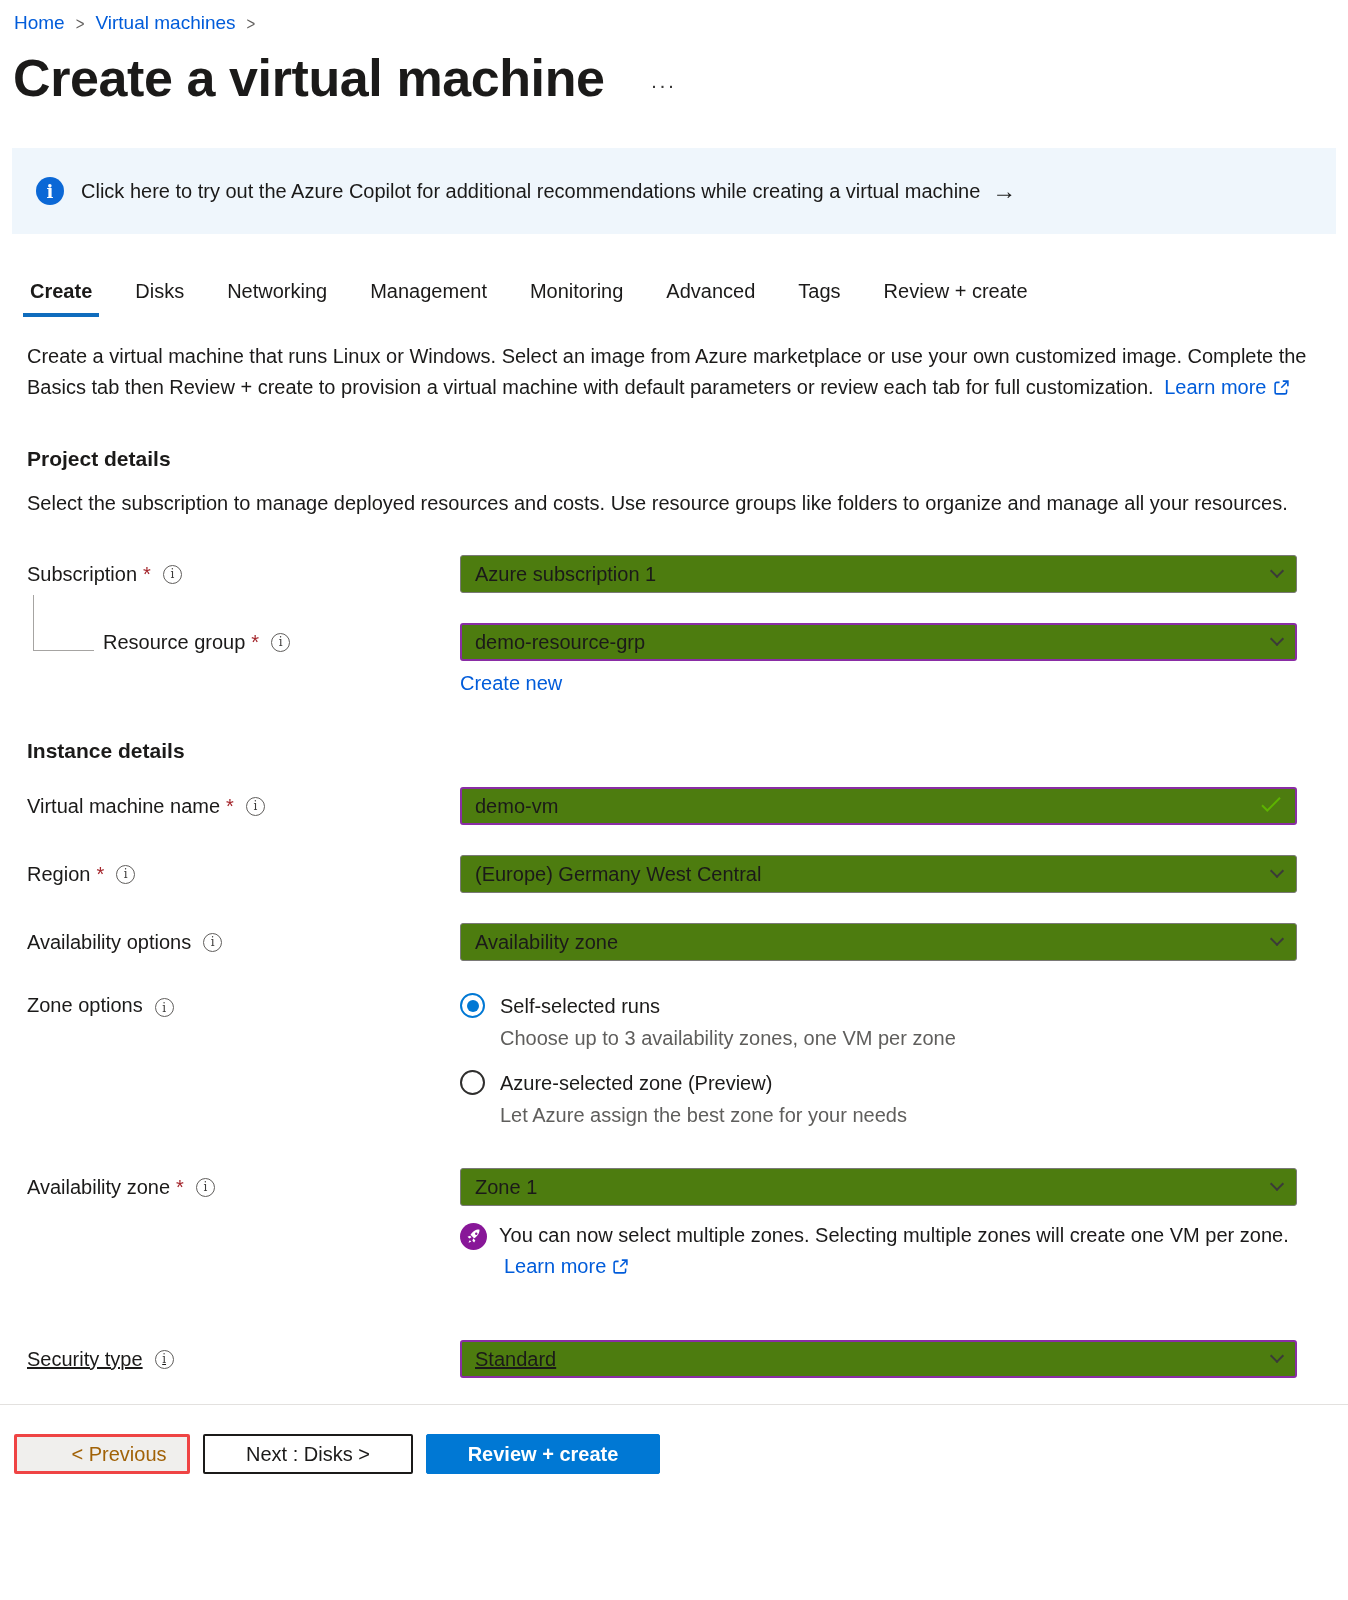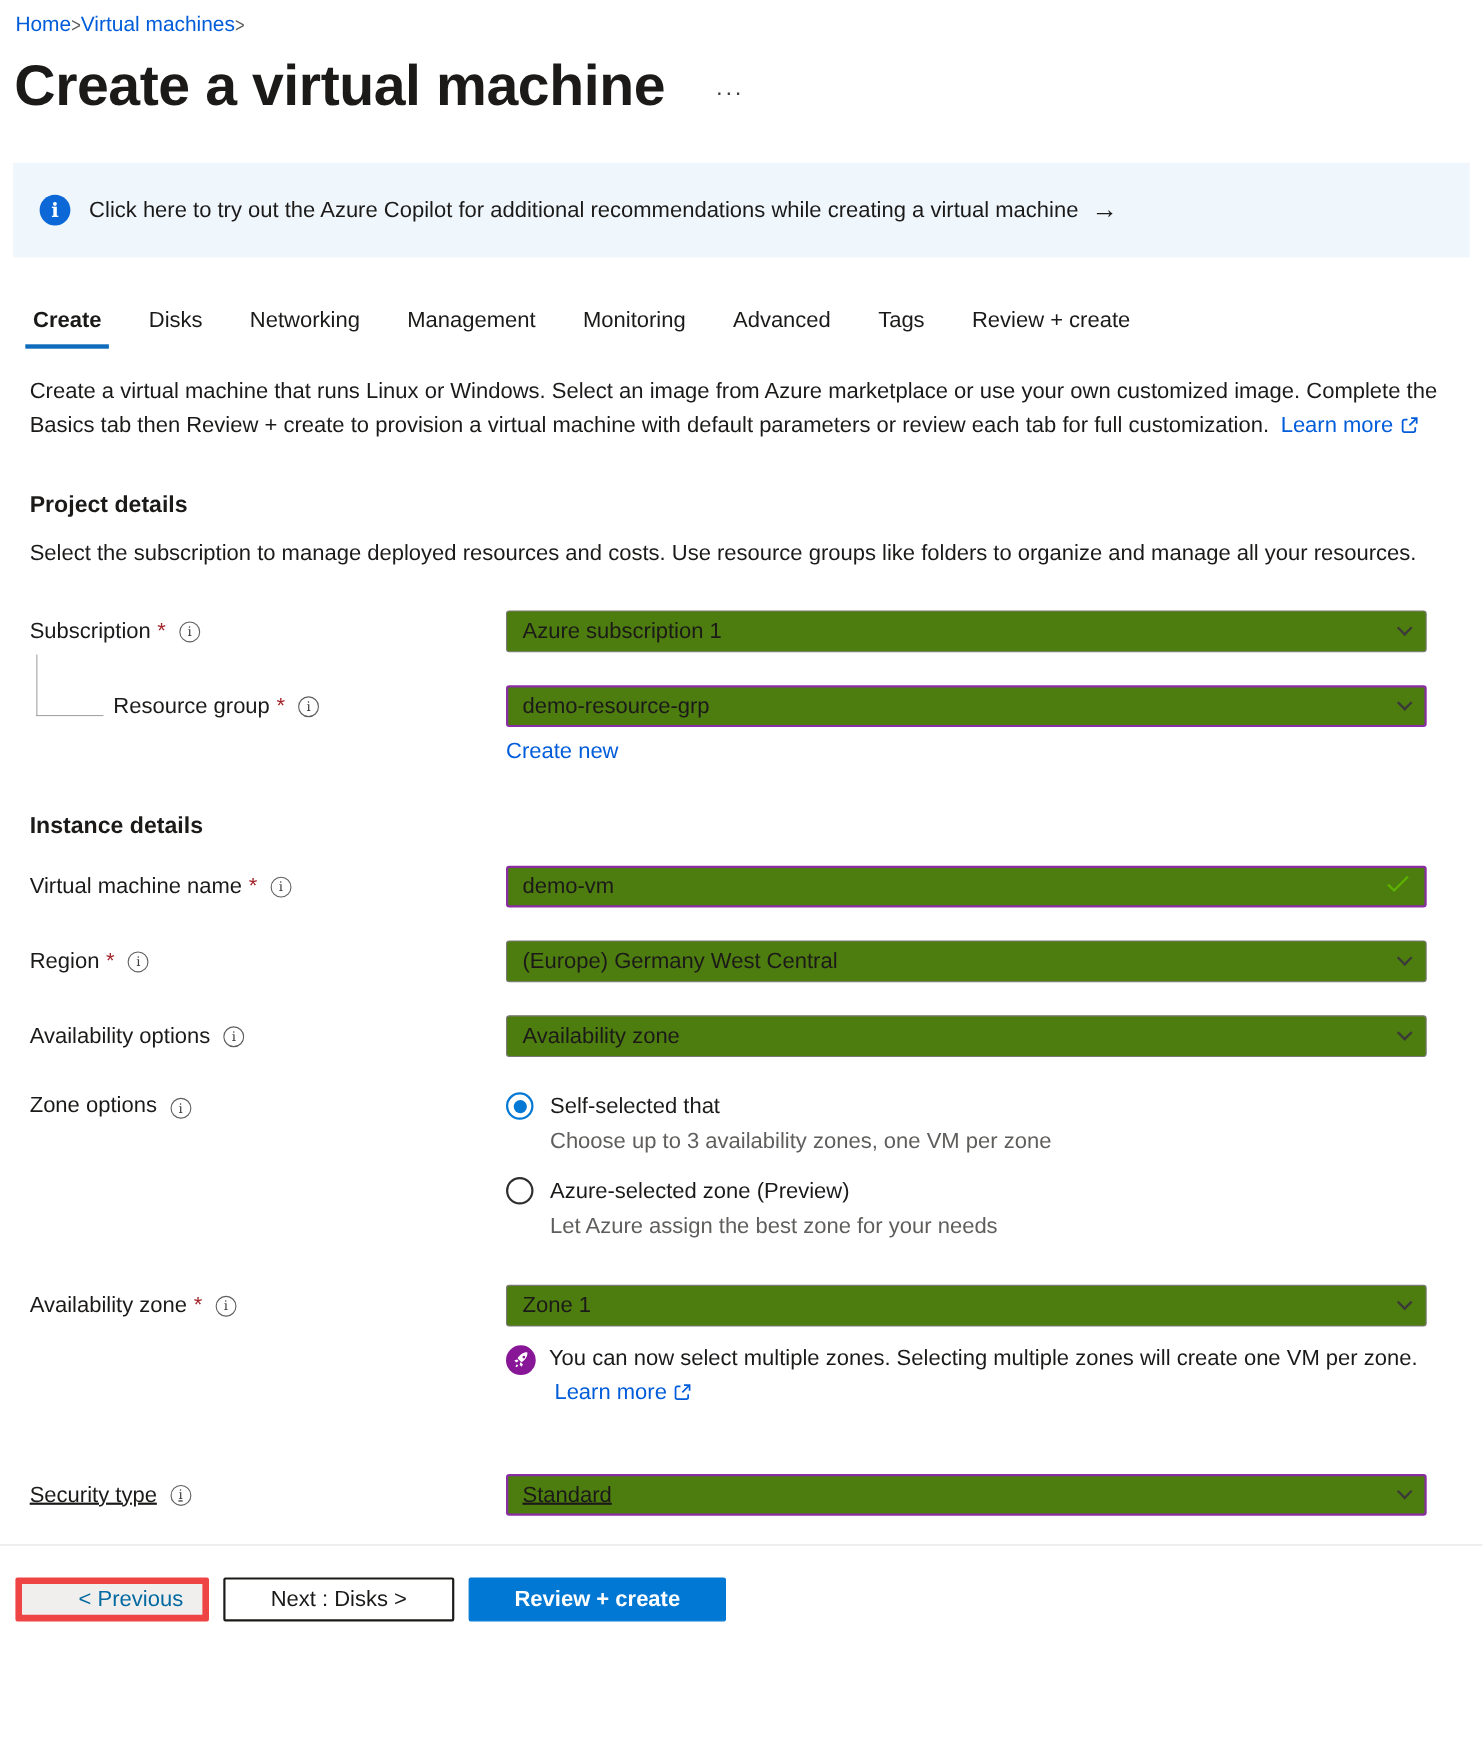--- a/index.html
+++ b/index.html
@@ -5,21 +5,21 @@
   * { box-sizing: border-box; }
   html, body { margin: 0; padding: 0; }
   body {
     width: 1348px; height: 1600px; background: #ffffff;
     font-family: "Liberation Sans", sans-serif;
     color: #1b1a19; font-size: 20px; overflow: hidden;
   }
   .link { color: #015cda; cursor: pointer; text-decoration: none; }
 
   
-  .breadcrumb { margin: 12px 0 0 14px; display: flex; align-items: center; font-size: 19px; }
+  .breadcrumb { margin: 12px 0 0 14px; display: flex; align-items: center; gap: 11px; font-size: 19px; }
   .crumb { color: #015cda; cursor: pointer; }
   .crumb-sep { color: #605e5c; font-size: 15px; transform: scaleY(1.25); }
 
   
   .title-row { display: flex; align-items: center; margin: 14px 0 0 13px; }
   .page-title { font-size: 52px; font-weight: 700; letter-spacing: -0.4px; }
   .context-menu { margin-left: 46px; margin-top: 14px; color: #3b3a39; font-size: 21px; letter-spacing: 1.5px; cursor: pointer; }
 
   
   .banner { margin: 40px 12px 0 12px; background: #eff6fc; height: 86px;
@@ -84,21 +84,21 @@
   .note-row { align-items: flex-start; }
   .rocket-badge { width: 27px; height: 27px; border-radius: 50%; background: #881798;
     flex: none; display: flex; align-items: center; justify-content: center; margin-top: 3px; }
   .note-text { margin-left: 12px; width: 800px; line-height: 31px; }
 
   
   .divider { margin-top: 26px; border-top: 1px solid #e3e1df; width: 1348px; }
   .footer { display: flex; gap: 13px; margin: 29px 0 0 14px; }
   .btn { height: 40px; display: flex; align-items: center; justify-content: center;
     font-size: 20px; border-radius: 2px; cursor: pointer; }
-  .btn-previous { width: 176px; background: #f0efed; border: 6px solid #ef4444; color: #0369a1; padding-left: 34px; }
+  .btn-previous { width: 176px; background: #f0efed; border: 3px solid #ef4444; color: #a16207; padding-left: 34px; }
   .btn-next { width: 210px; background: #ffffff; border: 2px solid #1b1a19; color: #1b1a19; }
   .btn-primary { width: 234px; background: #0078d4; border: 1px solid #0078d4; color: #ffffff; font-weight: 700; }
 
   .mt36 { margin-top: 36px; }
   .mt30 { margin-top: 30px; }
   .mt24 { margin-top: 24px; }
   .mt38 { margin-top: 38px; }
   .mt14 { margin-top: 14px; }
   .mt56 { margin-top: 56px; text-decoration: underline; }
 </style>
@@ -221,21 +221,21 @@
     <div class="label-cell" style="align-items:flex-start; padding-top:3px;">
       <span>Zone options</span>
       <span class="info-icon" style="margin-top:4px;">i</span>
     </div>
     <div class="radio-group">
       <div class="radio-option">
         <span class="radio-circle">
             <span class="dot"></span>
           </span>
         <span class="radio-body">
-          <span class="radio-label" style="display:block;">Self-selected that</span>
+          <span class="radio-label" style="display:block;">Self-selected runs</span>
           <span class="radio-desc" style="display:block;">Choose up to 3 availability zones, one VM per zone</span>
         </span>
       </div>
       <div class="radio-option">
         <span class="radio-circle empty"></span>
         <span class="radio-body">
           <span class="radio-label" style="display:block;">Azure-selected zone (Preview)</span>
           <span class="radio-desc" style="display:block;">Let Azure assign the best zone for your needs</span>
         </span>
       </div>

